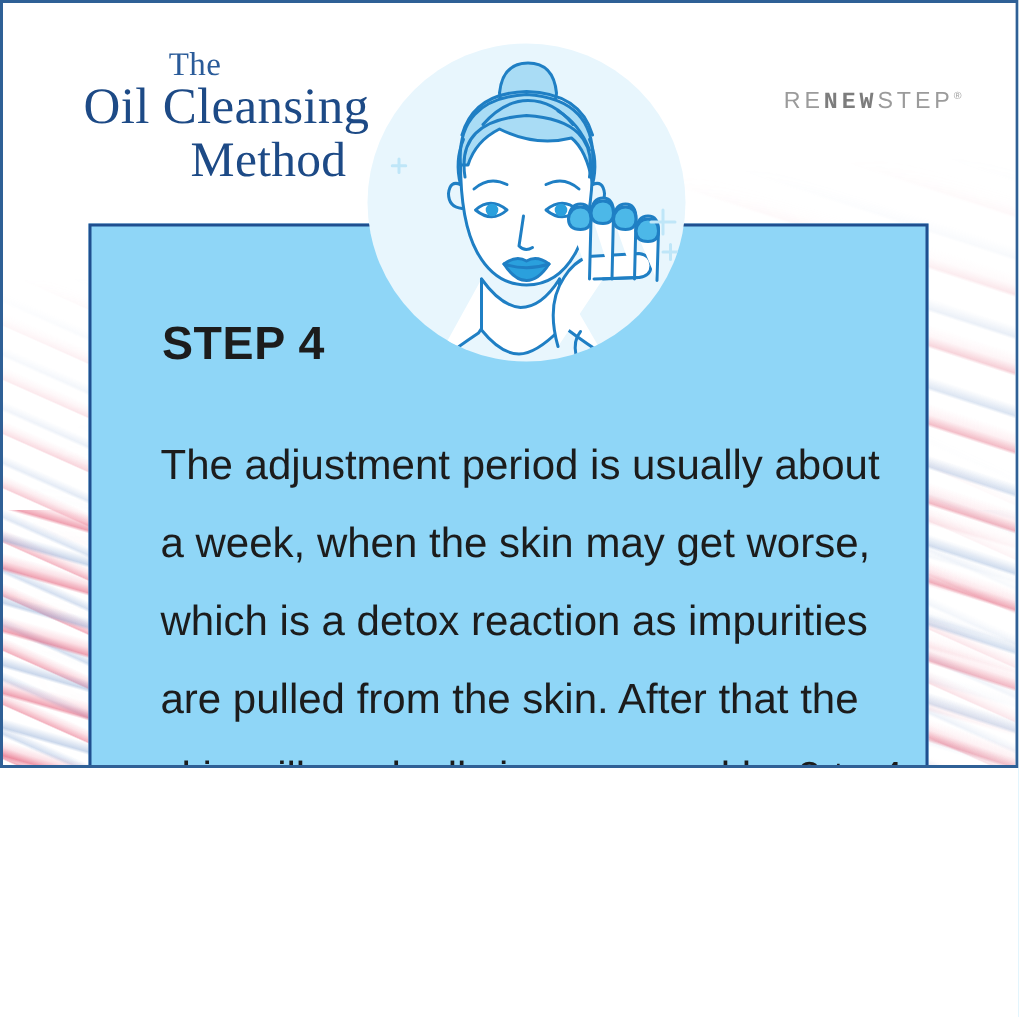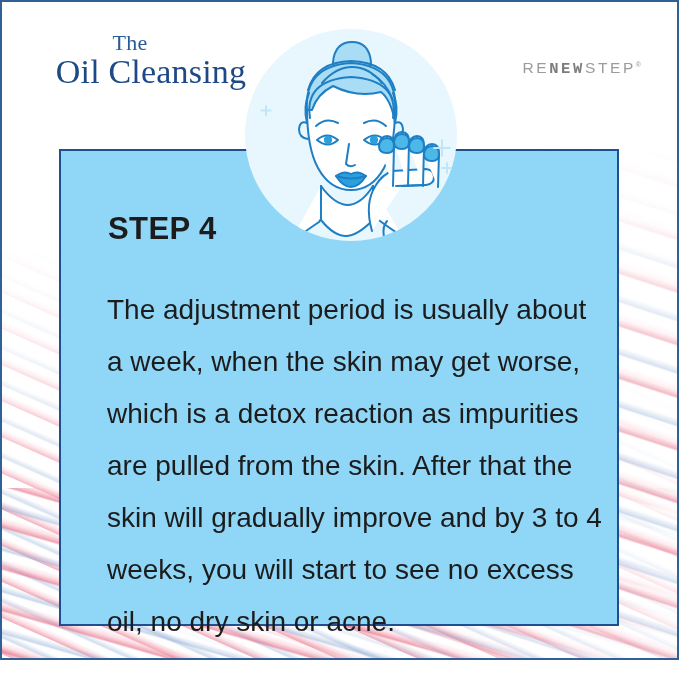--- a/index.html
+++ b/index.html
@@ -10,21 +10,21 @@
   body {
     width: 679px;
     height: 679px;
     overflow: hidden;
     font-family: "Liberation Sans", sans-serif;
   }
 
   #page {
     position: relative;
     width: 679px;
-    height: 660px;
+    height: 512px;
     box-sizing: border-box;
     border: 2px solid #2f6096;
     background: #ffffff;
     overflow: hidden;
   }
 
   
   .bg-wash {
     position: absolute;
     inset: 0;
@@ -198,20 +198,21 @@
   <div class="bg-white-top"></div>
   <div class="bg-wash"></div>
   <div class="bg-wash-2"></div>
   <div class="bg-wash-3"></div>
 
   <div class="header">
 
     <div class="logo">
       <div class="logo-the">The</div>
       <div class="logo-main">Oil Cleansing</div>
+      <div class="logo-method">Method</div>
     </div>
 
     <div class="brand"><span>RE</span><b>NEW</b><span>STEP</span><sup>®</sup></div>
 
   </div>
 
   <div class="card">
     <div class="step-title">STEP 4</div>
     <div class="body-copy">The adjustment period is usually about a week, when the skin may get worse, which is a detox reaction as impurities are pulled from the skin. After that the skin will gradually improve and by 3 to 4 weeks, you will start to see no excess oil, no dry skin or acne.</div>
   </div>

